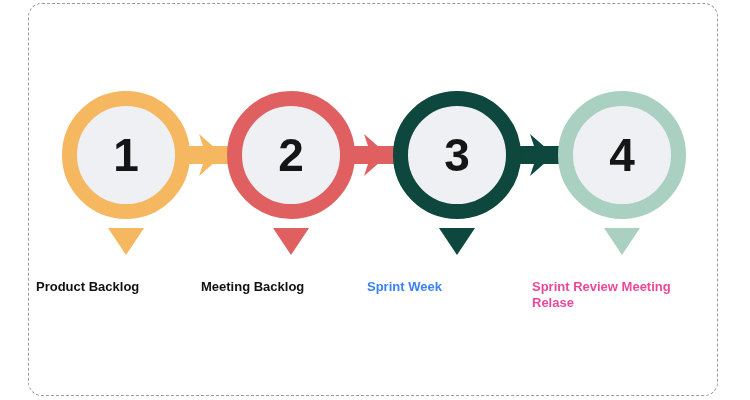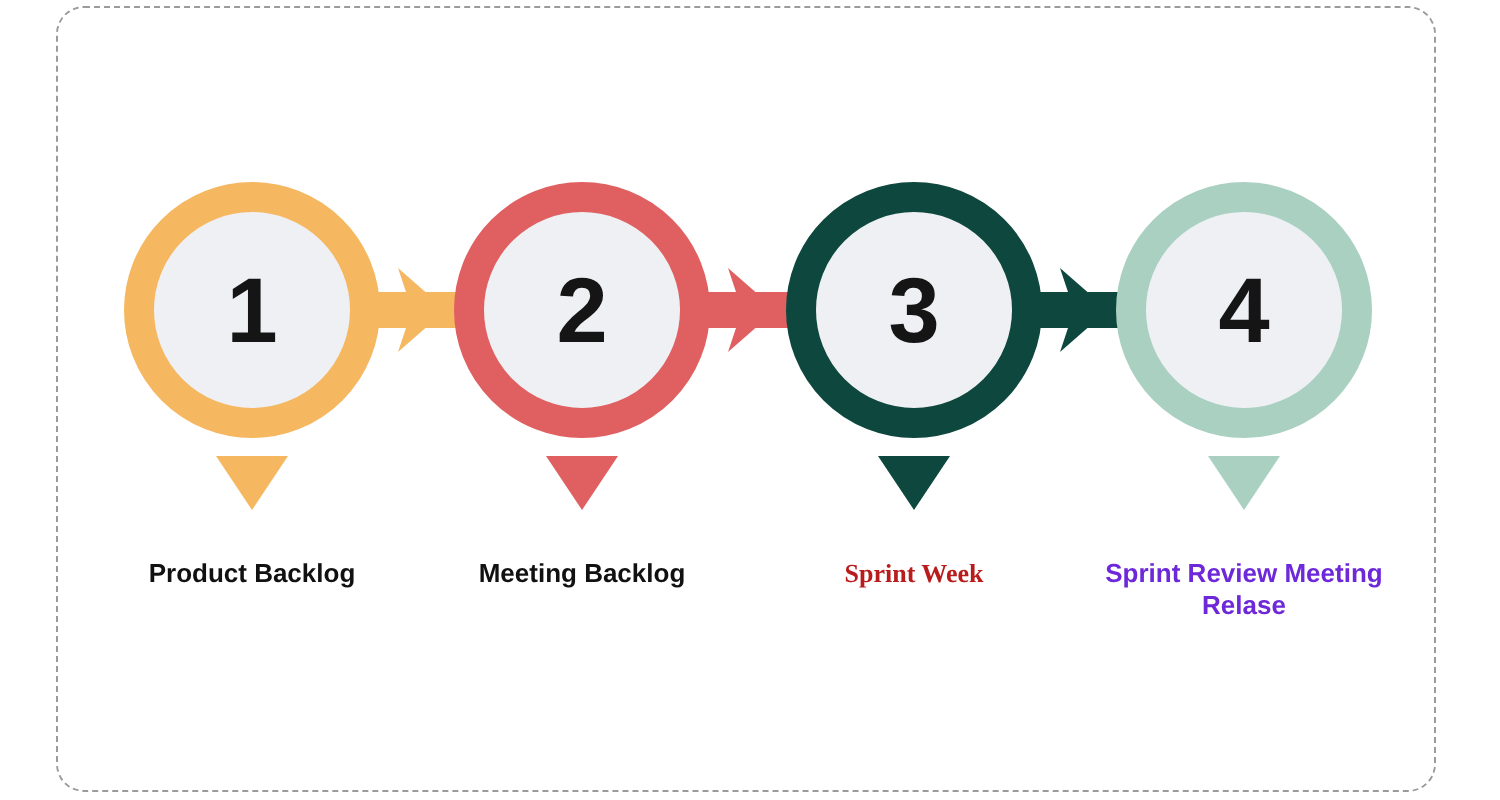--- a/index.html
+++ b/index.html
@@ -70,21 +70,20 @@
   }
   .pointer-1 { left: 108px; }
   .pointer-2 { left: 273px; }
   .pointer-3 { left: 439px; }
   .pointer-4 { left: 604px; }
 
   .label {
     position: absolute;
     top: 279px;
     width: 180px;
-    text-align: center;
     font-size: 13px;
     font-weight: 700;
     color: #111111;
     line-height: 16px;
   }
   .label-1 { left: 36px; }
   .label-2 { left: 201px; }
   .label-3 { left: 367px; }
   .label-4 { left: 532px; }
 </style>
@@ -132,16 +131,16 @@
   </svg>
   <svg class="pointer pointer-3" viewBox="0 0 36 27" preserveAspectRatio="none">
     <polygon points="0,0 36,0 18,27" style="fill: rgb(14, 71, 61);"></polygon>
   </svg>
   <svg class="pointer pointer-4" viewBox="0 0 36 27" preserveAspectRatio="none">
     <polygon points="0,0 36,0 18,27" style="fill: rgb(170, 208, 193);"></polygon>
   </svg>
 
   <div class="label label-1" style="color: rgb(17, 17, 17);">Product Backlog</div>
   <div class="label label-2" style="color: rgb(17, 17, 17);">Meeting Backlog</div>
-  <div class="label label-3" style="color: #b91c1c; font-family: Liberation Serif, serif;">Sprint Week</div>
-  <div class="label label-4" style="color: #6d28d9;">Sprint Review Meeting Relase</div>
+  <div class="label label-3" style="color: #3b82f6;">Sprint Week</div>
+  <div class="label label-4" style="color: #ec4899;">Sprint Review Meeting Relase</div>
 
 </div>
 
 </body></html>

